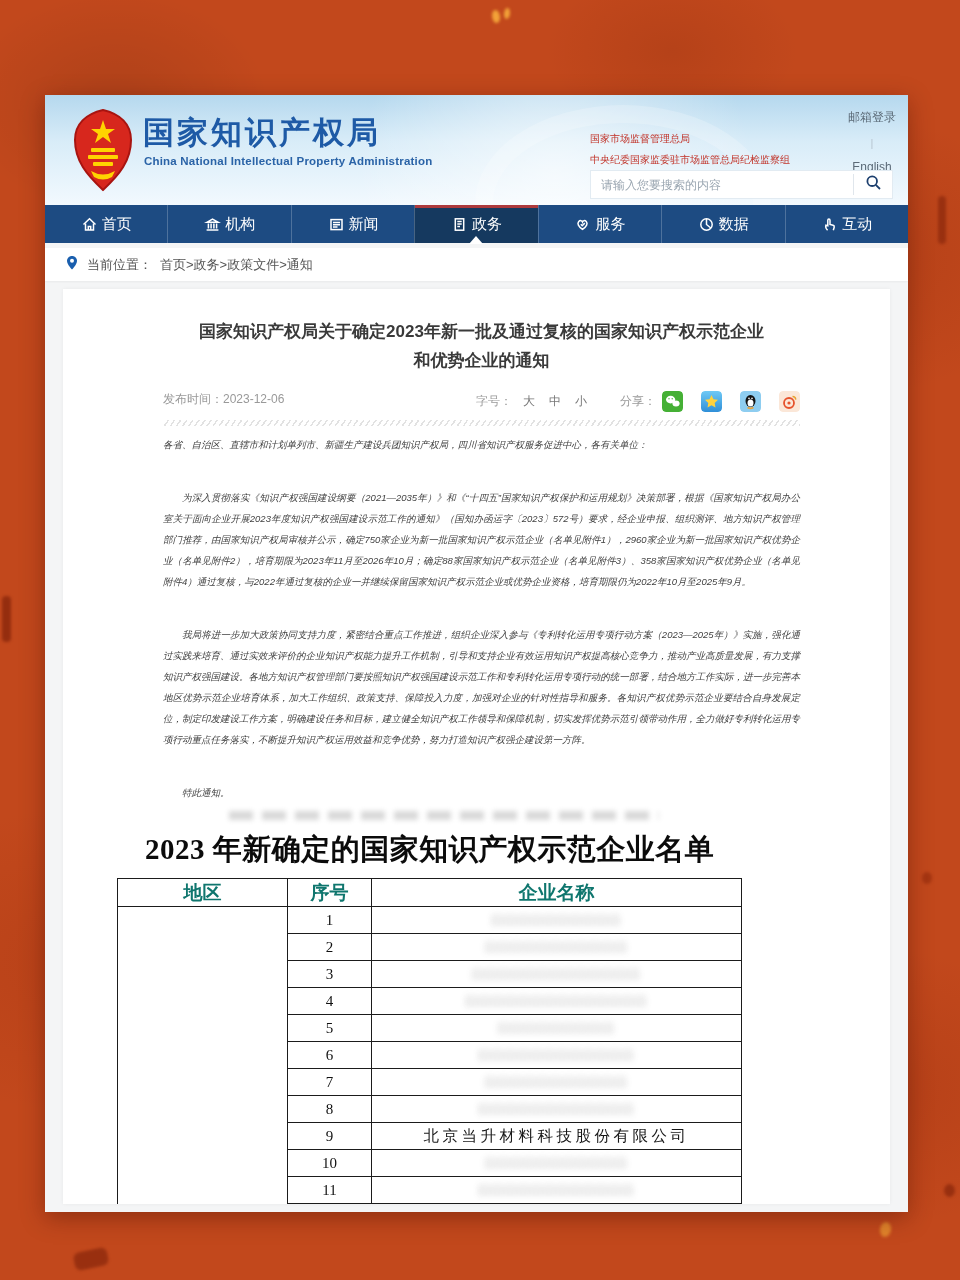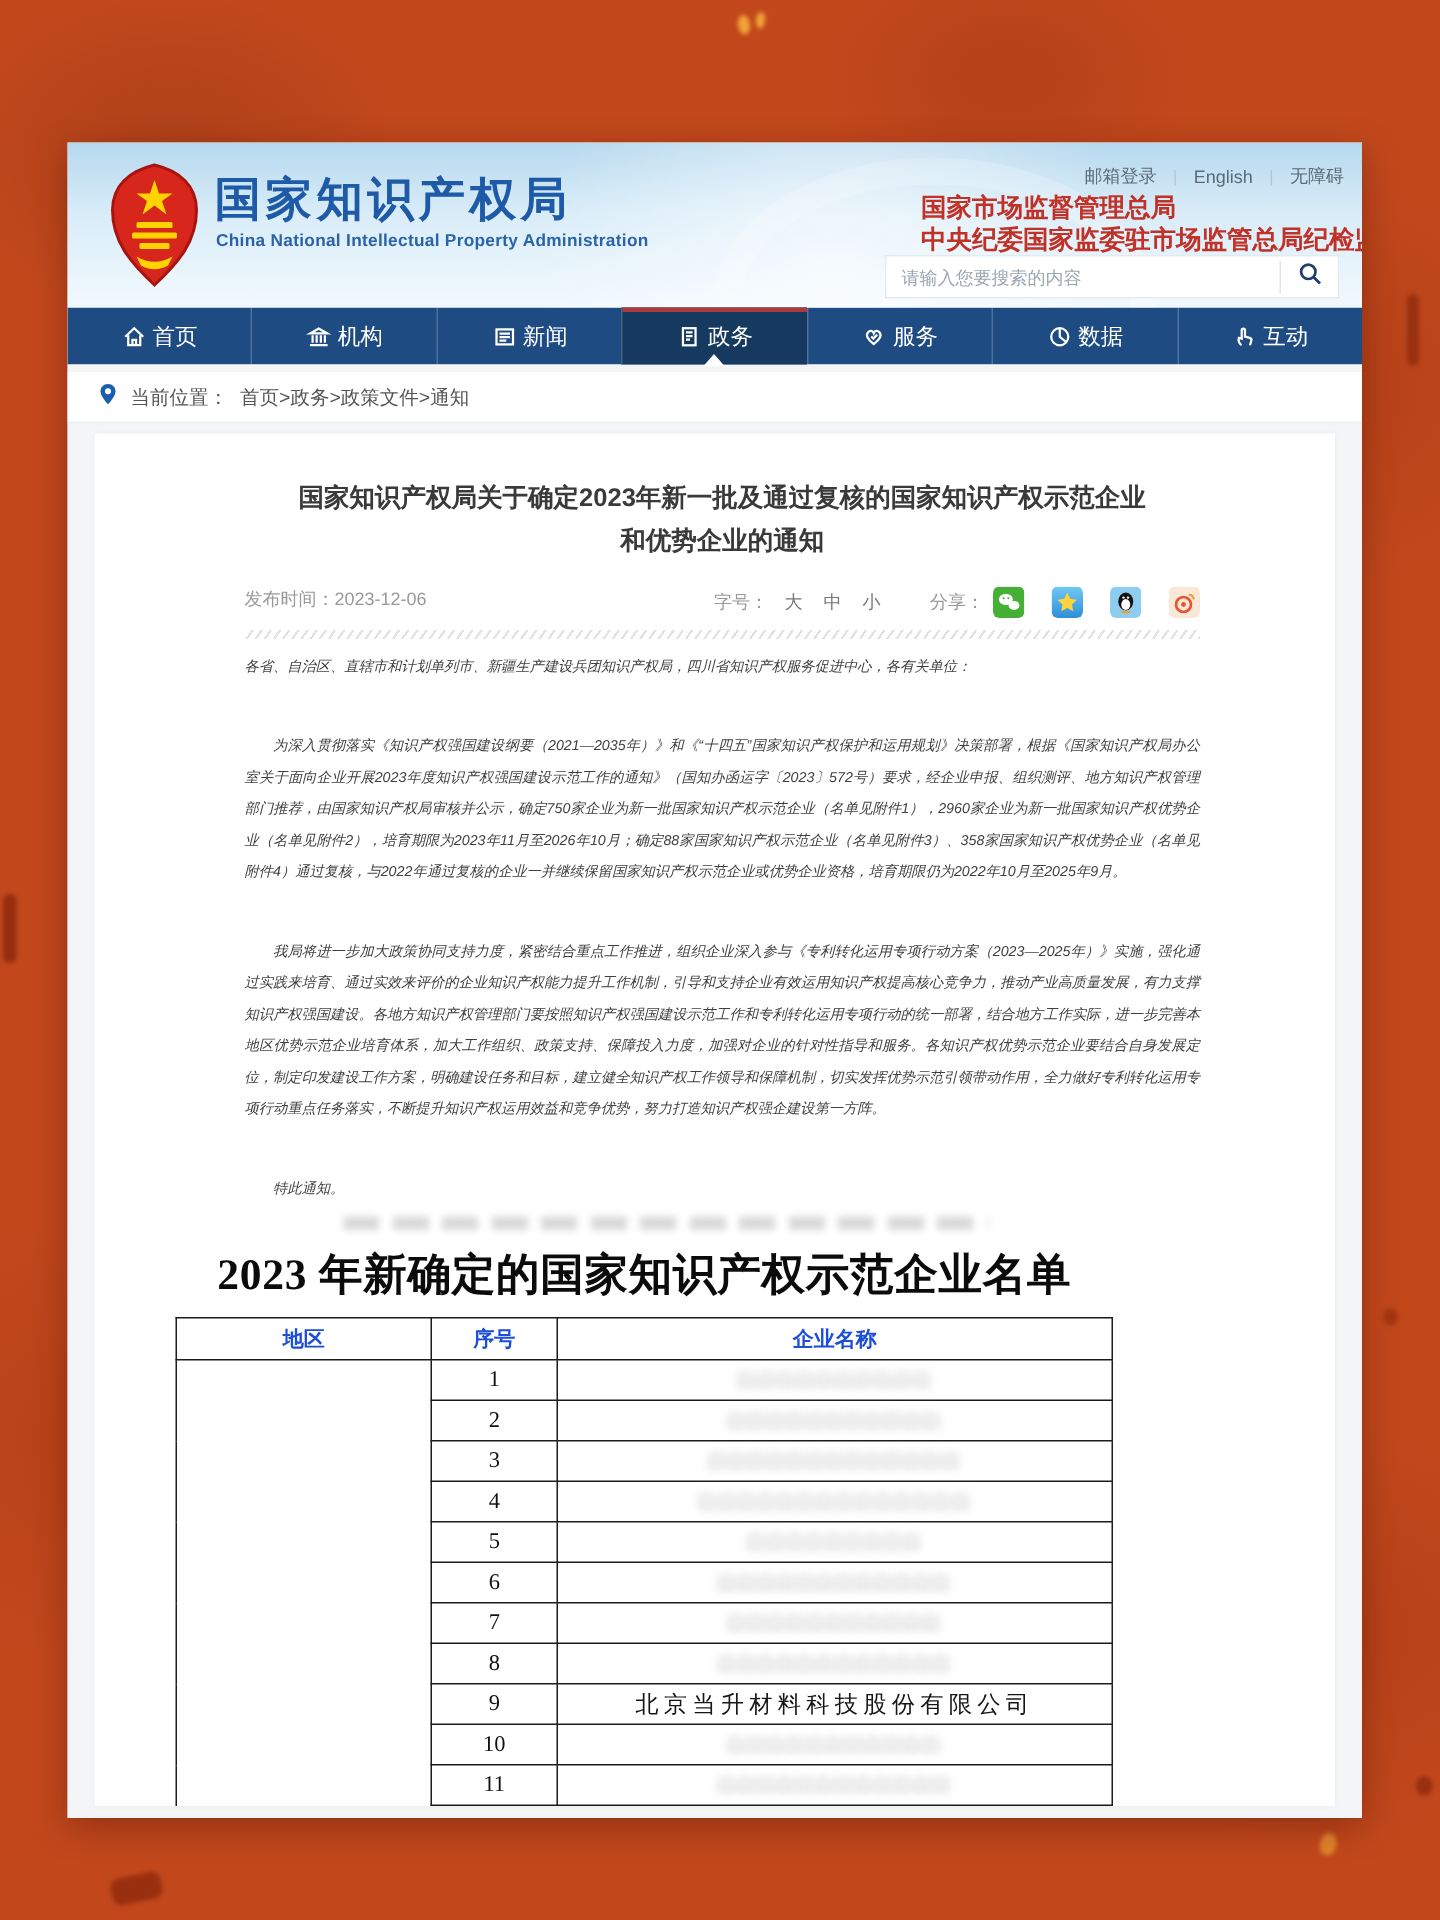--- a/index.html
+++ b/index.html
@@ -37,24 +37,24 @@
   
   .header-band{height:110px;position:relative;overflow:hidden;
     background:linear-gradient(180deg,#b5d8ee 0%,#d8ecf8 42%,#f2f9fe 100%);}
   .hb-globe{position:absolute;left:230px;top:-40px;width:560px;height:220px;border-radius:50%;
     background:radial-gradient(circle at 50% 55%, rgba(255,255,255,.75), rgba(255,255,255,0) 65%);opacity:.8;}
   .hb-globe2{position:absolute;left:430px;top:10px;width:260px;height:160px;border-radius:50%;
     border:18px solid rgba(255,255,255,.35);opacity:.6;}
   .emblem{position:absolute;left:26px;top:13px;width:64px;height:84px;}
   .site-cn{position:absolute;left:98px;top:17px;font-size:31px;font-weight:bold;color:#1e5aa6;letter-spacing:3px;}
   .site-en{position:absolute;left:99px;top:60px;font-size:11.5px;font-weight:bold;color:#2a63a7;letter-spacing:.2px;}
-  .top-links{position:absolute;right:12px;top:14px;display:flex;align-items:center;gap:11px;font-size:12px;color:#5b6a77;}
+  .top-links{position:absolute;right:12px;top:14px;display:flex;align-items:center;gap:11px;font-size:12px;color:#5b6a77;flex-direction:column;}
   .top-links .lk{cursor:pointer;}
   .top-links .sep{color:#b7c5d1;font-size:11px;}
-  .sup-lines{position:absolute;left:545px;top:33px;color:#c03127;font-weight:bold;font-size:17px;line-height:21px;white-space:nowrap;margin-left:24px;}
+  .sup-lines{position:absolute;left:545px;top:33px;color:#c03127;font-weight:normal;font-size:10px;line-height:21px;white-space:nowrap;}
   .search{position:absolute;left:545px;top:75px;width:303px;height:29px;background:#fff;
     border:1px solid #e2ebf2;display:flex;align-items:center;box-sizing:border-box;}
   .search input{flex:1;border:none;outline:none;padding:0 10px;font-size:12px;color:#444;
     font-family:"Liberation Sans","DejaVu Sans",sans-serif;}
   .search input::placeholder{color:#9aa6b1;}
   .search-btn{width:38px;display:flex;align-items:center;justify-content:center;border-left:1px solid #e0e6ec;cursor:pointer;background:#fff;}
 
   
   .nav{height:38px;display:flex;background:#1d4b82;}
   .nav-item{flex:1;display:flex;align-items:center;justify-content:center;gap:4px;color:#fff;
@@ -92,21 +92,21 @@
   .paras p{line-height:21px;text-align:justify;margin:8px 0;font-style:italic;}
   .paras p.indent{text-indent:2em;margin-top:32px;}
   .blur-sign{height:9px;width:430px;margin:2px 0 0 66px;opacity:.28;filter:blur(2.5px);
     background:repeating-linear-gradient(90deg,#777 0 24px,transparent 24px 33px);}
 
   .list-title{font-family:"Liberation Serif","DejaVu Serif",serif;font-weight:bold;color:#0b0b0b;
     font-size:29px;margin:10px 0 8px 54px;width:625px;text-align:center;letter-spacing:.5px;white-space:nowrap;}
   .list-wrap{margin-left:54px;width:625px;}
   .ip-table{border-collapse:collapse;width:625px;font-family:"Liberation Serif","DejaVu Serif",serif;table-layout:fixed;}
   .ip-table th,.ip-table td{border:1px solid #1b1b1b;padding:0;}
-  .ip-table th{font-size:14px;font-weight:bold;height:27px;color:#1d4ed8;}
+  .ip-table th{font-size:19px;font-weight:bold;height:27px;color:#0f766e;}
   .col-region{width:170px;}
   .col-no{width:84px;}
   td.no{text-align:center;font-size:15px;height:26px;color:#111;}
   td.name{text-align:center;font-size:15px;color:#161616;}
   td.region{background:#fff;}
   .redacted{filter:blur(3px);color:#8d8d8d;font-size:12px;letter-spacing:1px;opacity:.8;}
   .clear-name{letter-spacing:3.5px;font-size:15.5px;}
   tr.partial{height:11px;}
 </style>
 </head>

